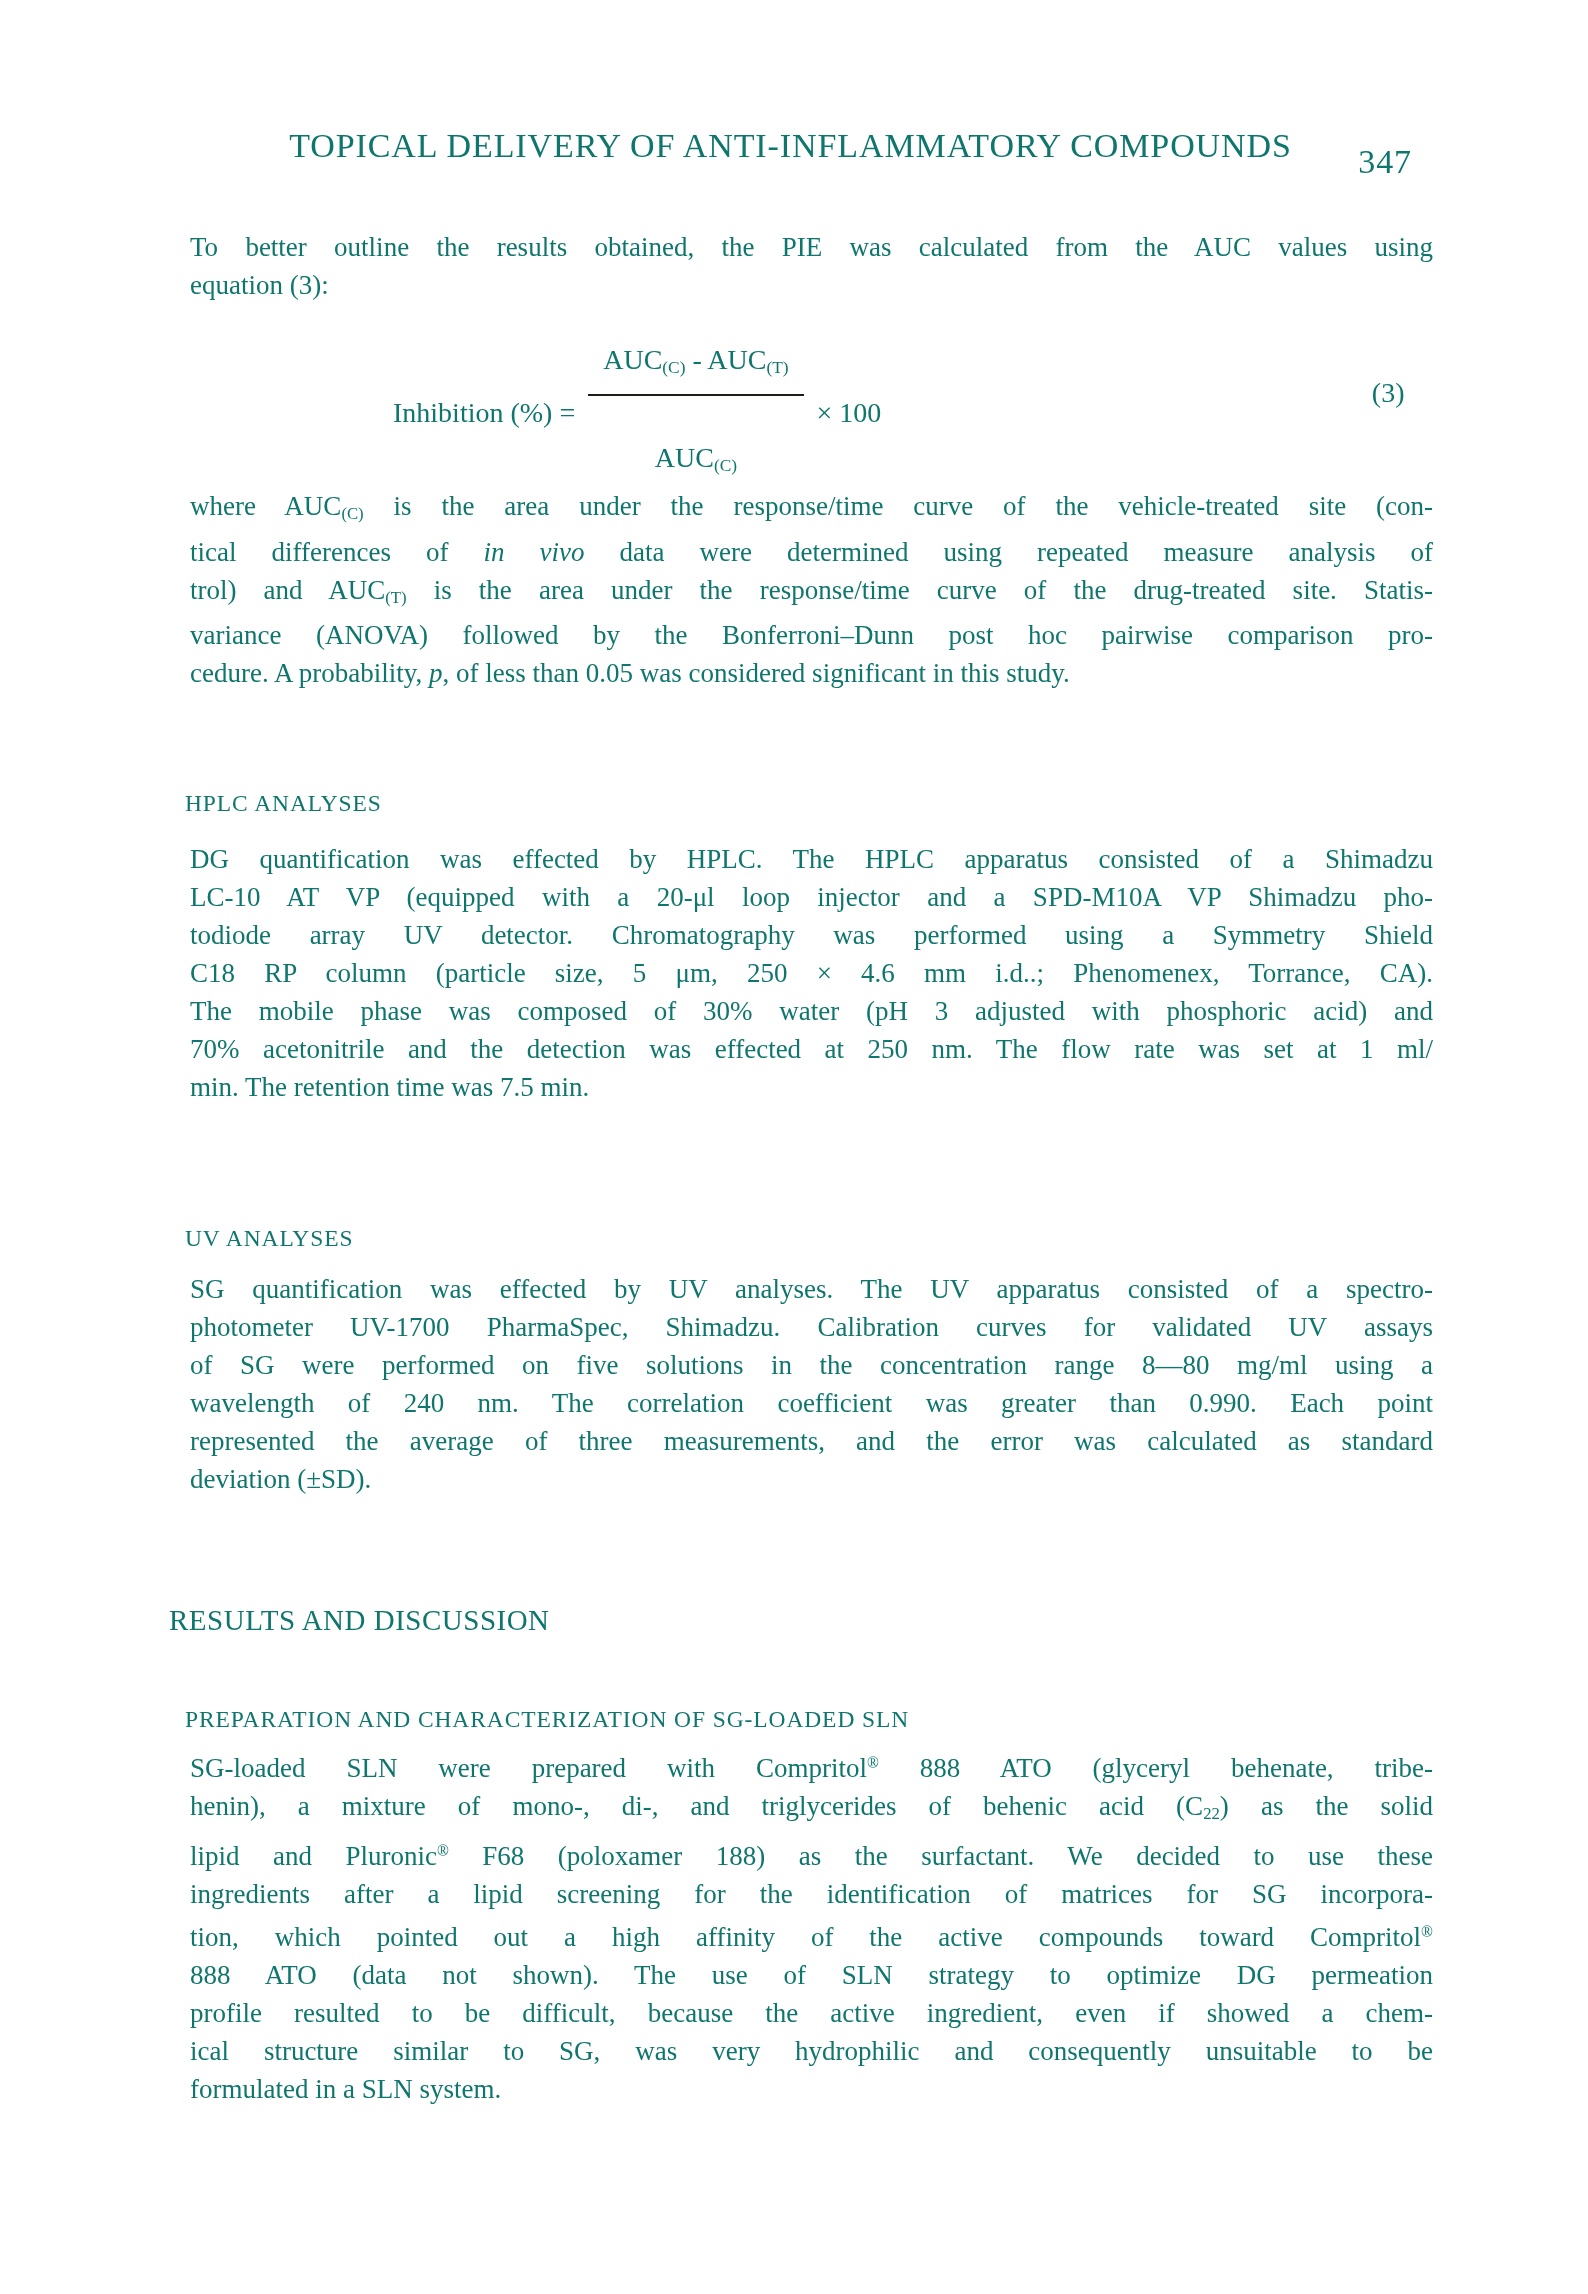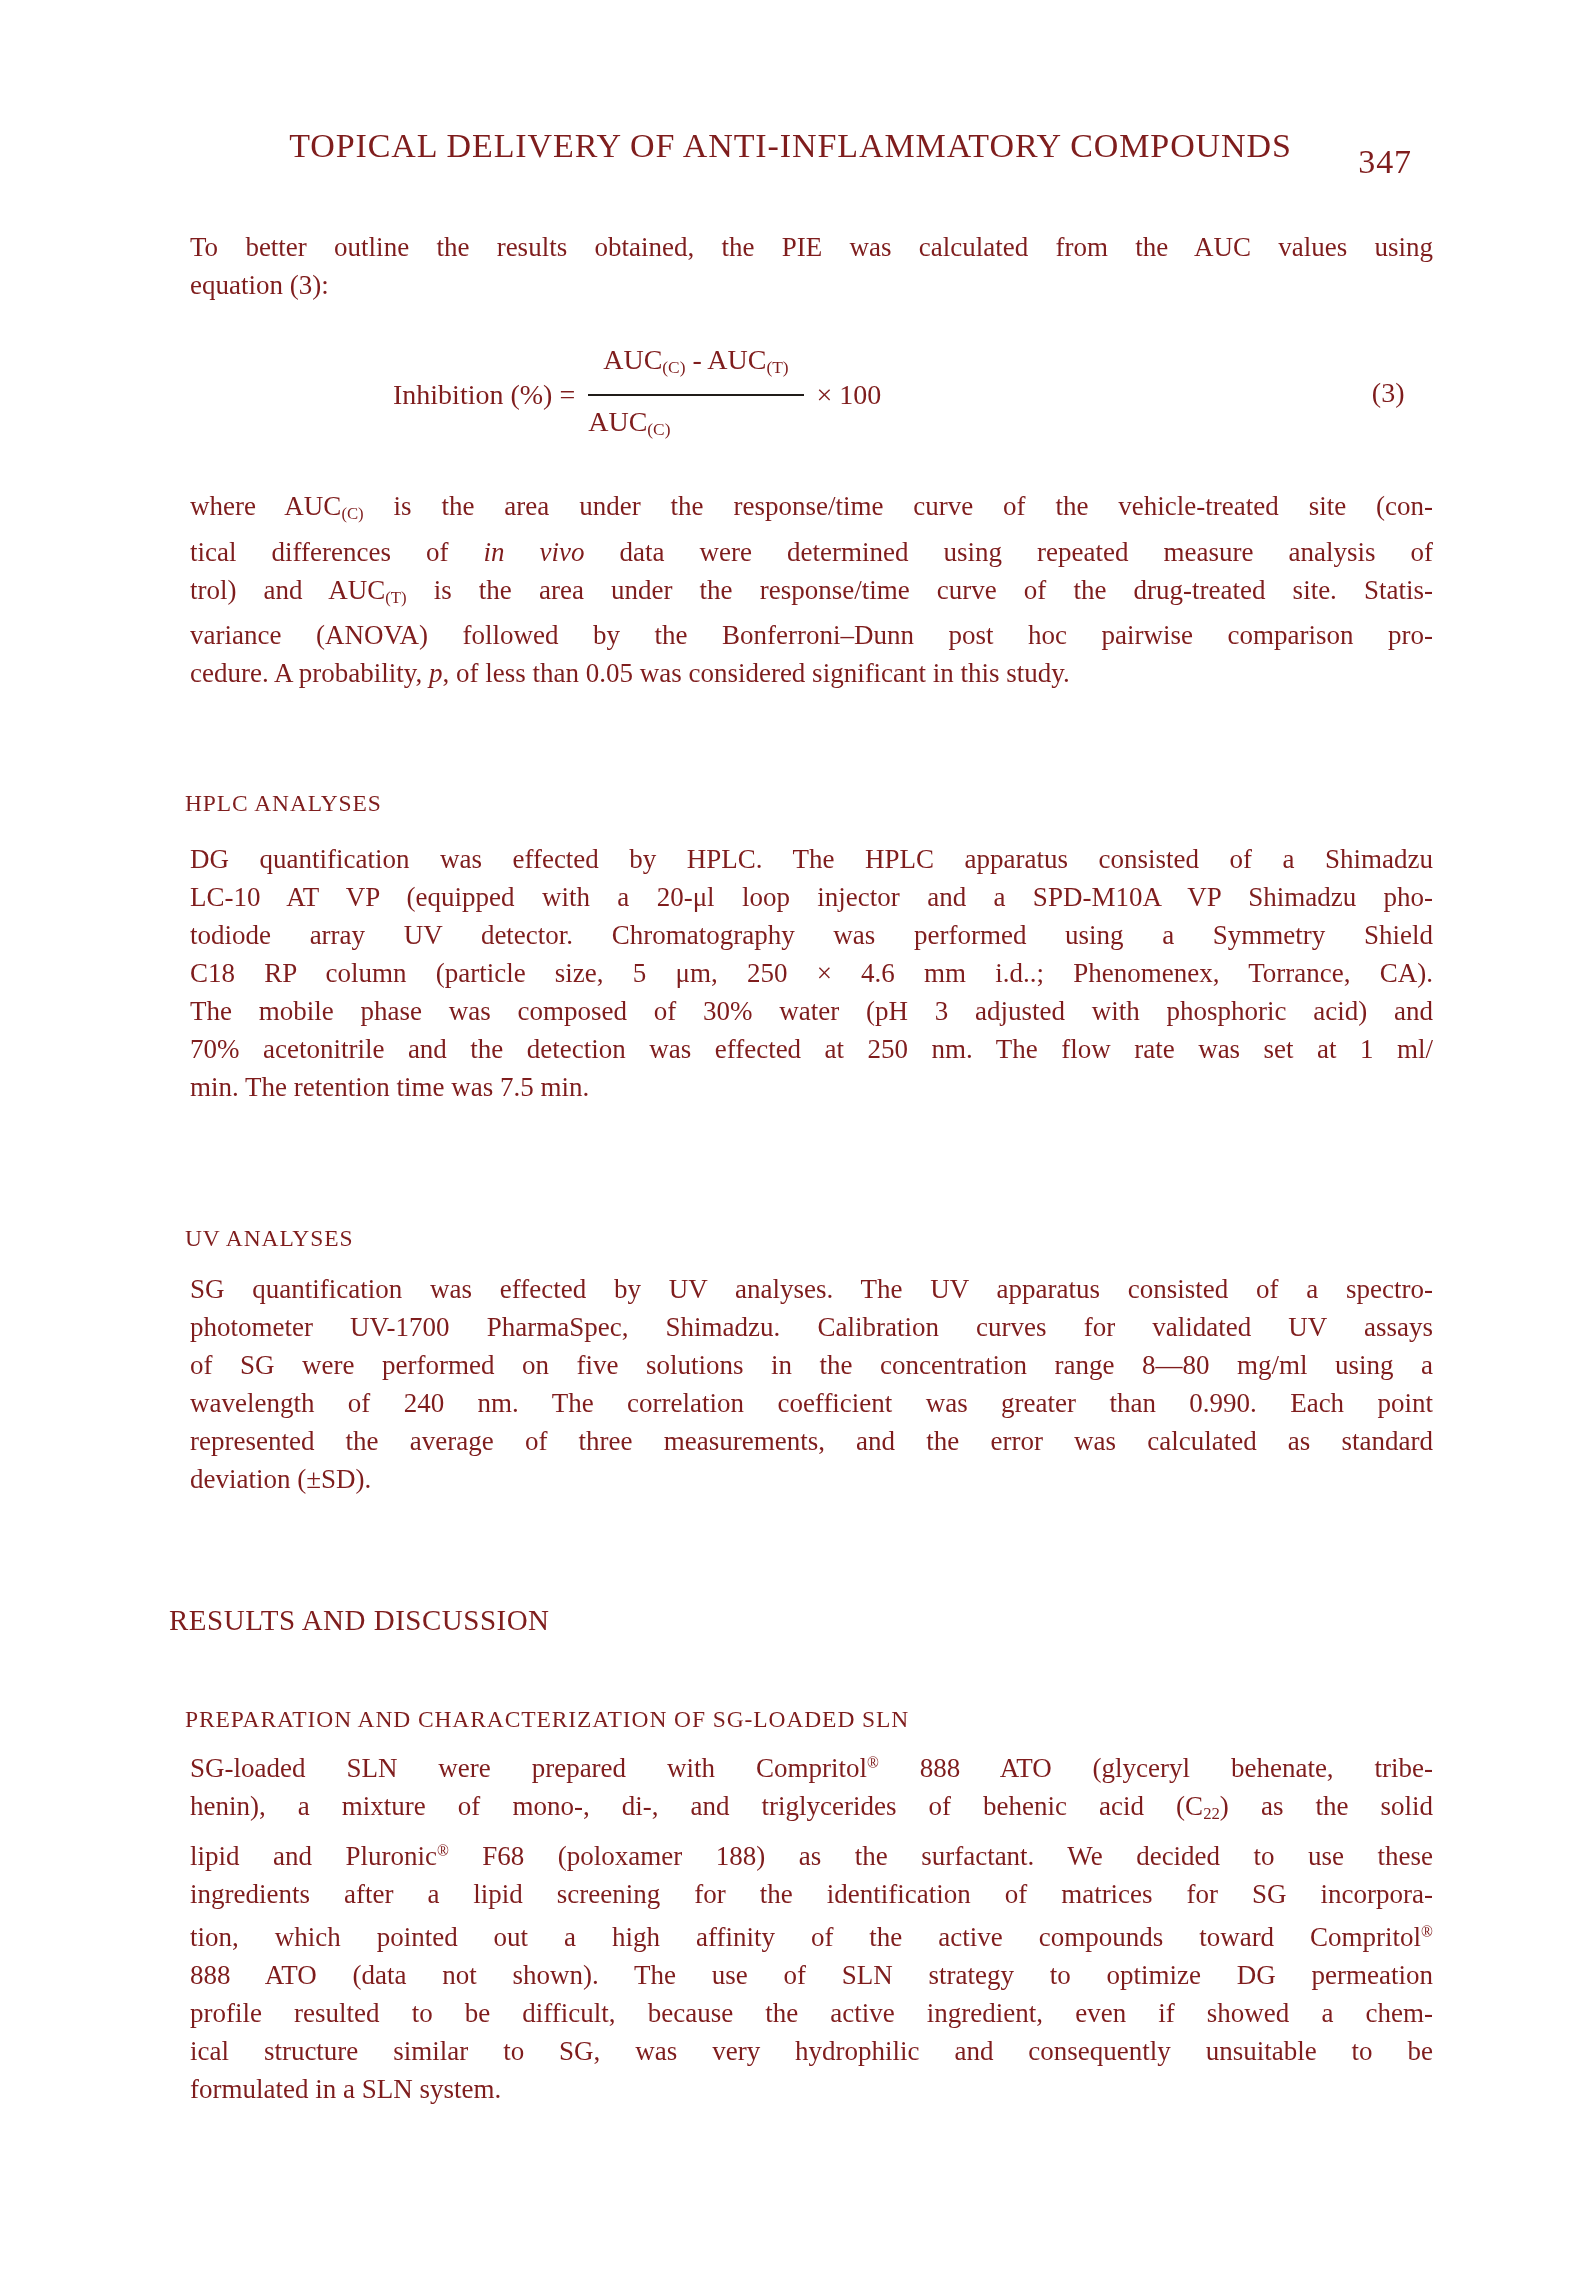--- a/index.html
+++ b/index.html
@@ -2,21 +2,21 @@
 <html style="font-size:15px"><head>
 <meta charset="utf-8">
 <title>Document page</title>
 <style>
   html, body { margin: 0; padding: 0; background: #e8e8e8; }
   .page {
     position: relative;
     width: 1589px;
     height: 2295px;
     background: #ffffff;
-    color: #7f1d1d;
+    color: #0f766e;
     font-family: "Liberation Serif", "DejaVu Serif", serif;
     overflow: hidden;
   }
   
   .runhead {
     position: absolute;
     left: 169px;
     top: 127px;
     width: 1243px;
     height: 41px;
@@ -83,20 +83,22 @@
     left: 224px;
     top: 0;
     display: inline-flex;
     align-items: center;
     gap: 13px;
     white-space: nowrap;
   }
   .frac {
     display: inline-flex;
     flex-direction: column;
+    align-items: center;
+    gap: 36px;
   }
   .frac .num {
     padding: 0 15px 7.5px 15px;
     border-bottom: 2.8px solid #201c19;
     line-height: 38px;
   }
   .frac .den {
     padding-top: 6.6px;
     line-height: 38px;
   }

